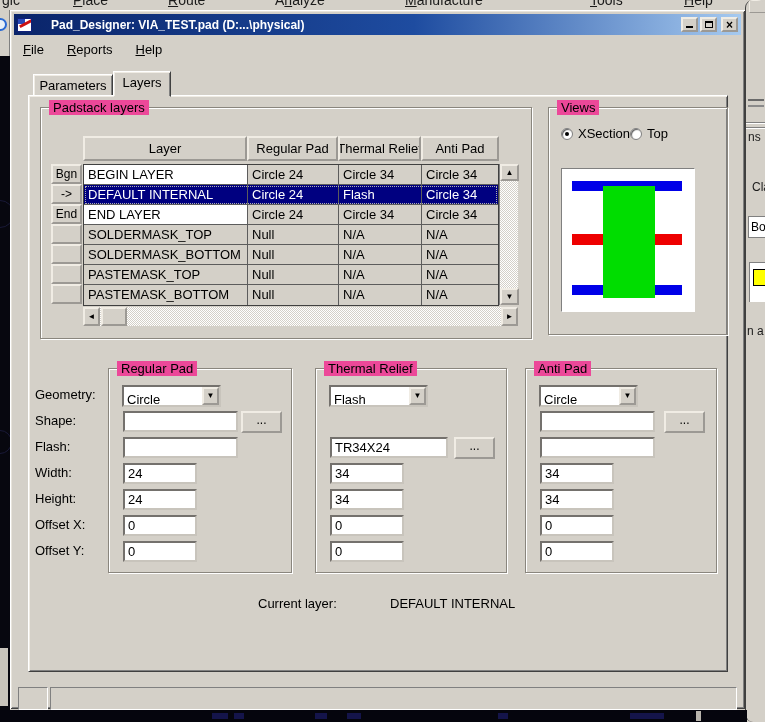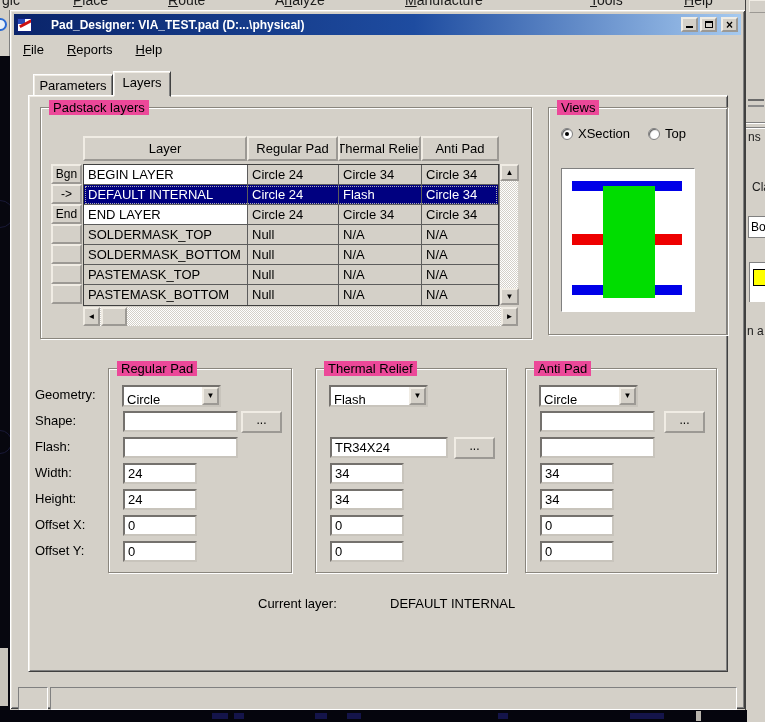--- a/index.html
+++ b/index.html
@@ -7,21 +7,21 @@
   .screen { position: relative; width: 765px; height: 722px; background: #d4d0c8; overflow: hidden; }
 
   
   .bg-top { position: absolute; left: 0; top: 0; width: 765px; height: 10px; background: #d4d0c8; overflow: hidden; }
   .bg-menu-item { position: absolute; top: -8px; font-size: 14px; color: #1a1a1a; white-space: nowrap; }
   .bg-left { position: absolute; left: 0; top: 10px; width: 10px; height: 712px; background: #07070f; overflow: hidden; }
   .bg-left-graytop { position: absolute; left: 0; top: 0; width: 10px; height: 46px; background: #d4d0c8; border-right: 1px solid #808080; }
   .magnifier { position: absolute; left: -6px; top: 8px; width: 13px; height: 13px; border: 2px solid #2a6ad4; border-radius: 50%; background: #e8f0f8; }
   .bg-left-grayblock { position: absolute; left: 0; top: 638px; width: 8px; height: 58px; background: #c8c4bc; }
   .bg-faint-arc { position: absolute; border: 1px solid #191938; border-radius: 50%; }
-  .bg-right { position: absolute; left: 745px; top: 0; width: 20px; height: 722px; background: #d4d0c8; border-left: 1px solid #404040; overflow: hidden; }
+  .bg-right { position: absolute; left: 745px; top: 0; width: 20px; height: 722px; background: #d4d0c8; border-left: 1px solid #404040; overflow: hidden; border-radius: 8px; }
   .bg-right-btn { position: absolute; left: 3px; top: 0; width: 17px; height: 13px; border: 1px outset #f0ece4; background: #d4d0c8; }
   .bg-tool-icon { position: absolute; left: 2px; top: 96px; width: 16px; height: 18px; background:
       linear-gradient(180deg, transparent 3px, #6a6a6a 3px 5px, transparent 5px 9px, #8a8a8a 9px 11px, transparent 11px); }
   .bg-rule { position: absolute; left: 0; width: 20px; height: 1px; background: #808080; box-shadow: 0 1px 0 #ffffff; }
   .bg-frag { position: absolute; font-size: 12px; color: #1a1a1a; white-space: nowrap; }
   .bg-board-box { position: absolute; left: 2px; top: 216px; width: 22px; height: 22px; background: #ffffff; border: 1px solid #808080; font-size: 12px; line-height: 20px; padding-left: 2px; overflow: hidden; }
   .bg-swatch-box { position: absolute; left: 3px; top: 262px; width: 20px; height: 40px; background: #ffffff; border-top: 1px solid #808080; border-left: 1px solid #808080; }
   .bg-swatch { position: absolute; left: 3px; top: 6px; width: 15px; height: 17px; border: 1px solid #000; }
   .bg-bottom { position: absolute; left: 0; top: 710px; width: 747px; height: 12px; background: #05050d; overflow: hidden; }
   .bg-tick { position: absolute; top: 3px; height: 6px; background: #14144a; }
@@ -78,21 +78,21 @@
 
   .vscroll { position: absolute; left: 458px; top: 56px; width: 19px; height: 141px;
     background: conic-gradient(#ffffff 25%, #d4d0c8 0 50%, #ffffff 0 75%, #d4d0c8 0) 0 0 / 2px 2px; border-left: 1px solid #808080; }
   .hscroll { position: absolute; left: 42px; top: 199px; width: 435px; height: 19px;
     background: conic-gradient(#ffffff 25%, #d4d0c8 0 50%, #ffffff 0 75%, #d4d0c8 0) 0 0 / 2px 2px; }
   .sbtn { position: absolute; background: #d4d0c8; border: 2px outset #f0ece4; display: flex; align-items: center; justify-content: center;
     font-size: 8px; color: #000; padding: 0; }
   .sthumb { position: absolute; background: #d4d0c8; border: 2px outset #f0ece4; }
 
   
-  .radio-row { position: absolute; left: 12px; top: 18px; display: flex; gap: 18px; font-size: 13px; align-items: center; }
+  .radio-row { position: absolute; left: 12px; top: 18px; display: flex; font-size: 13px; align-items: center; }
   .radio { display: flex; align-items: center; gap: 5px; }
   .rdot { width: 12px; height: 12px; border-radius: 50%; background: #ffffff; border: 1px solid #808080;
     box-shadow: inset 1px 1px 1px #606060; position: relative; }
   .rdot.on::after { content: ""; position: absolute; left: 3px; top: 3px; width: 4px; height: 4px; border-radius: 50%; background: #000; }
   .preview { position: absolute; left: 12px; top: 60px; width: 134px; height: 144px; background: #ffffff;
     border: 1px solid; border-color: #808080 #ffffff #ffffff #808080; }
   .pv-bar { position: absolute; }
 
   
   .flabel { position: absolute; left: 25px; font-size: 13px; color: #000; z-index: 5; }

